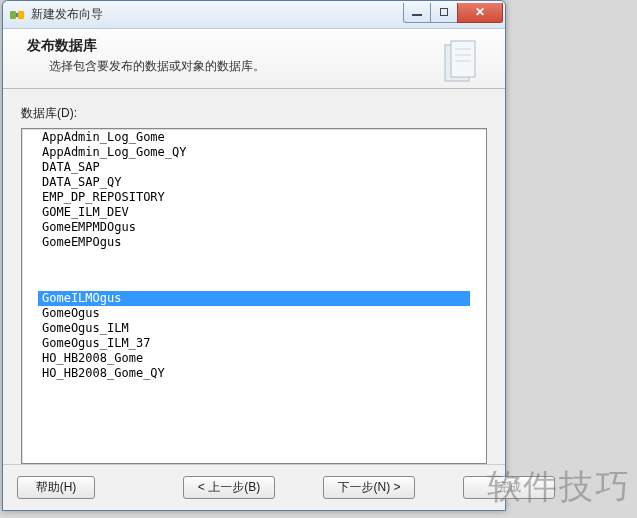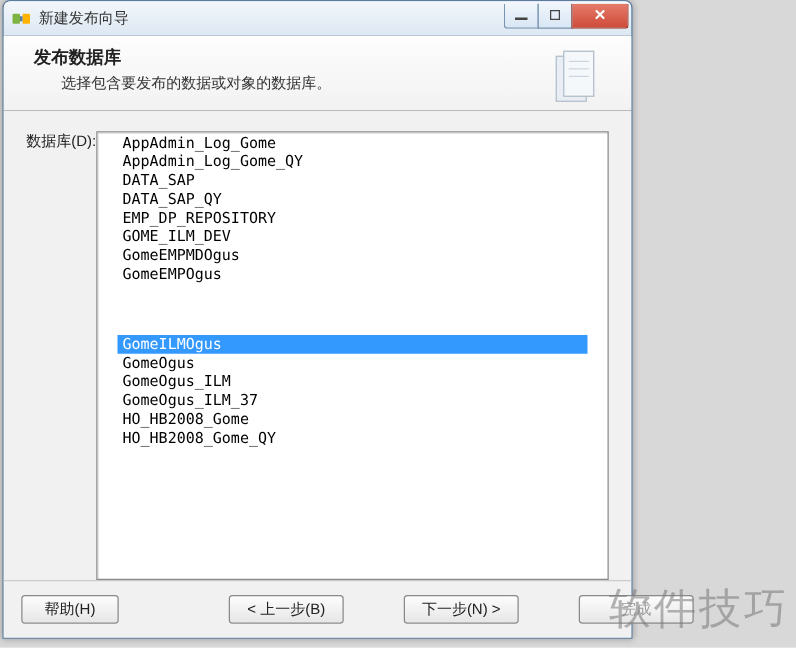--- a/index.html
+++ b/index.html
@@ -84,21 +84,21 @@
     margin-right: 8px; margin-top: 2px;
   }
   .header-icon svg { width: 100%; height: 100%; }
 
   
   .content {
     flex: 1;
     background: #f1f1f1;
     padding: 16px 18px 0 18px;
     display: flex;
-    flex-direction: row;
+    flex-direction: column;
     overflow: hidden;
     justify-content: flex-end;
   }
   .field-label { font-size: 12px; color: #222; margin-bottom: 6px; }
   .listbox {
     flex: 1;
     background: #fff;
     border: 1px solid #888;
     box-shadow: inset 1px 1px 0 #ddd;
     overflow-y: auto;

